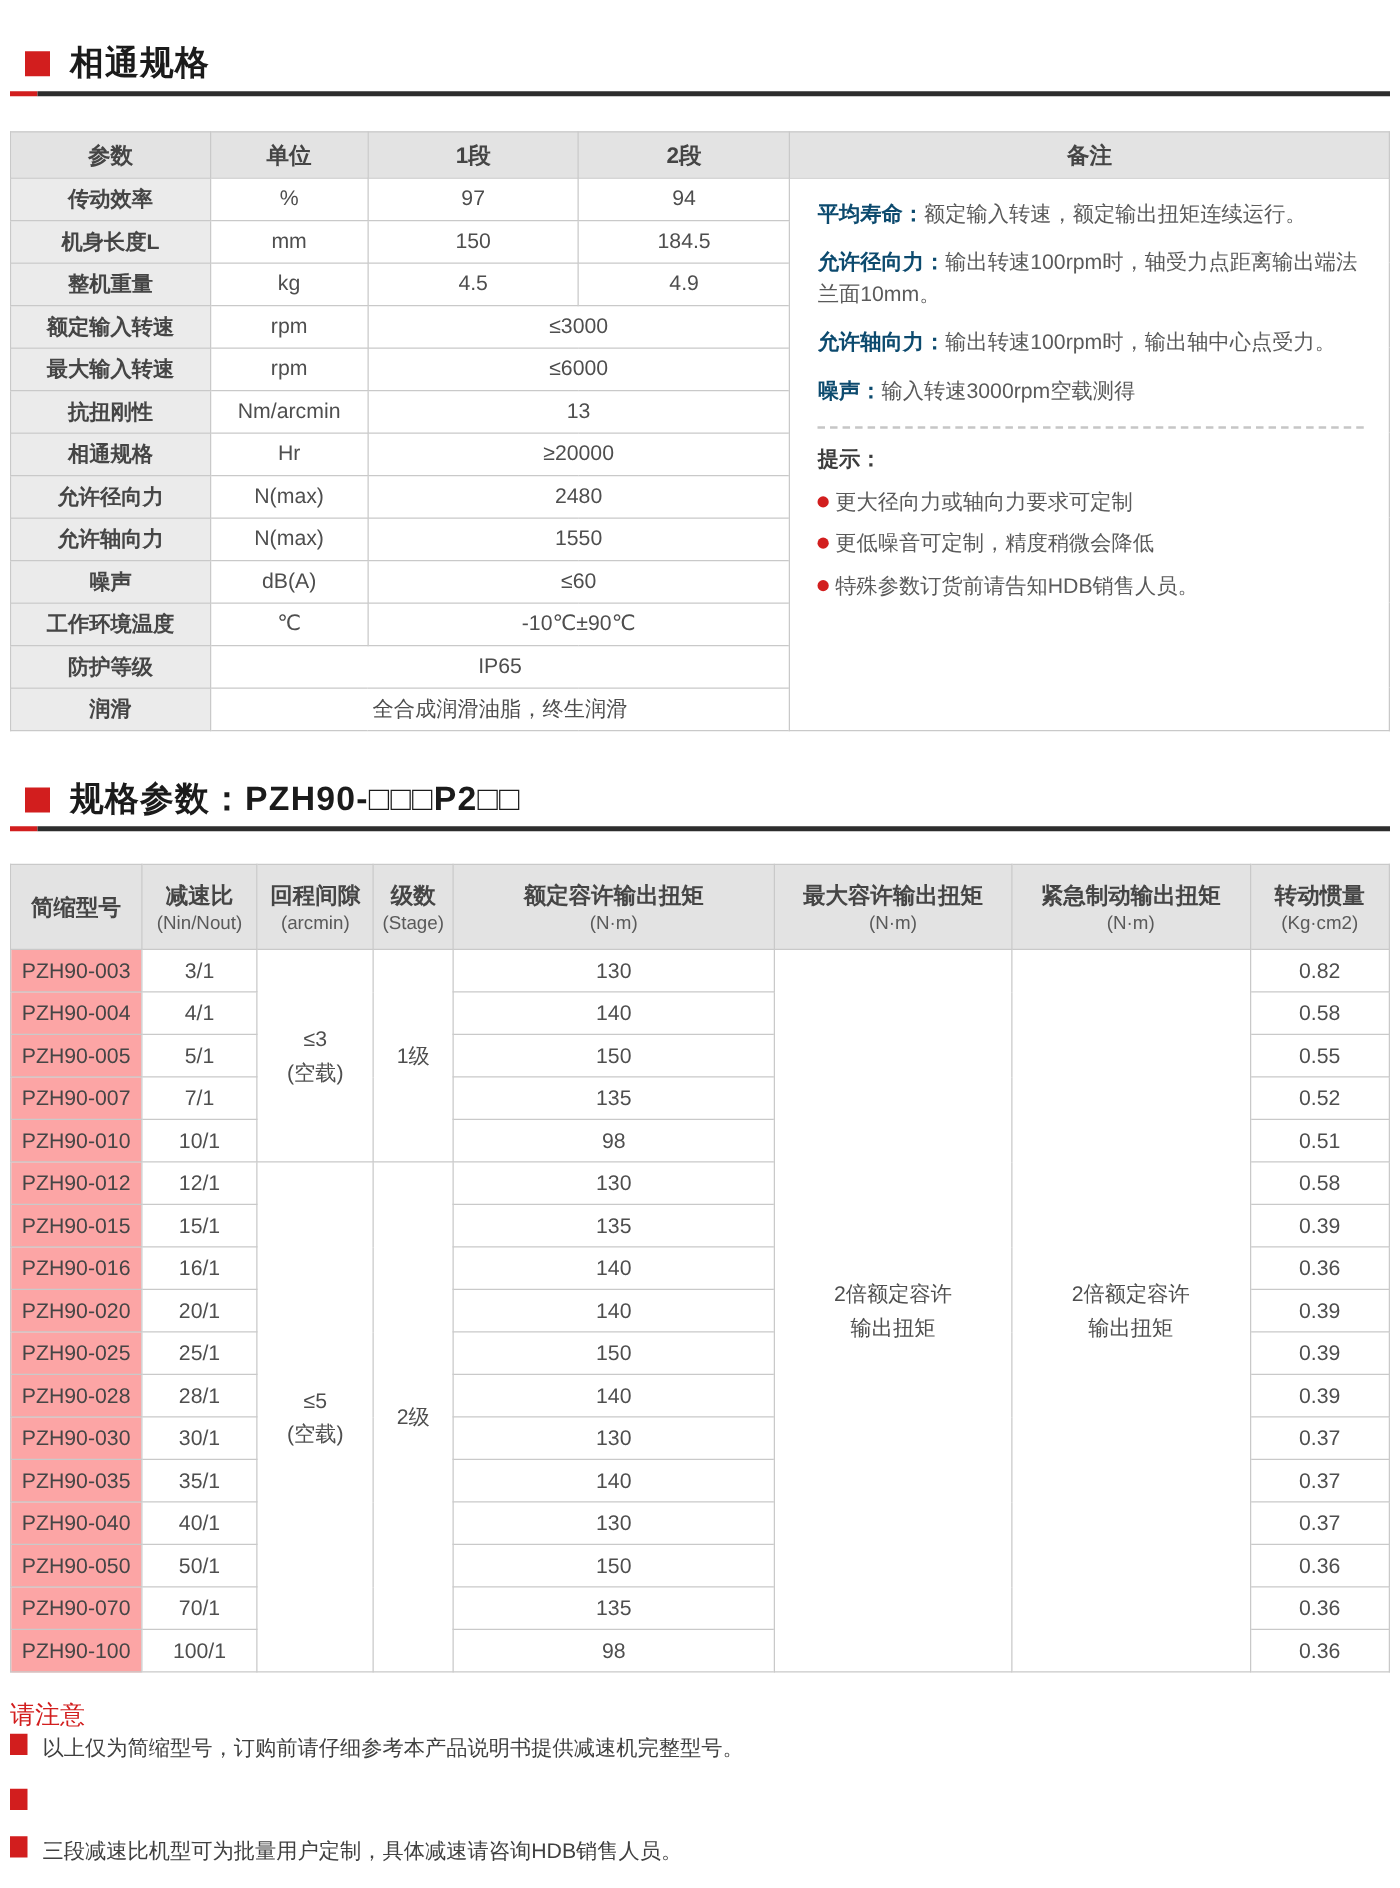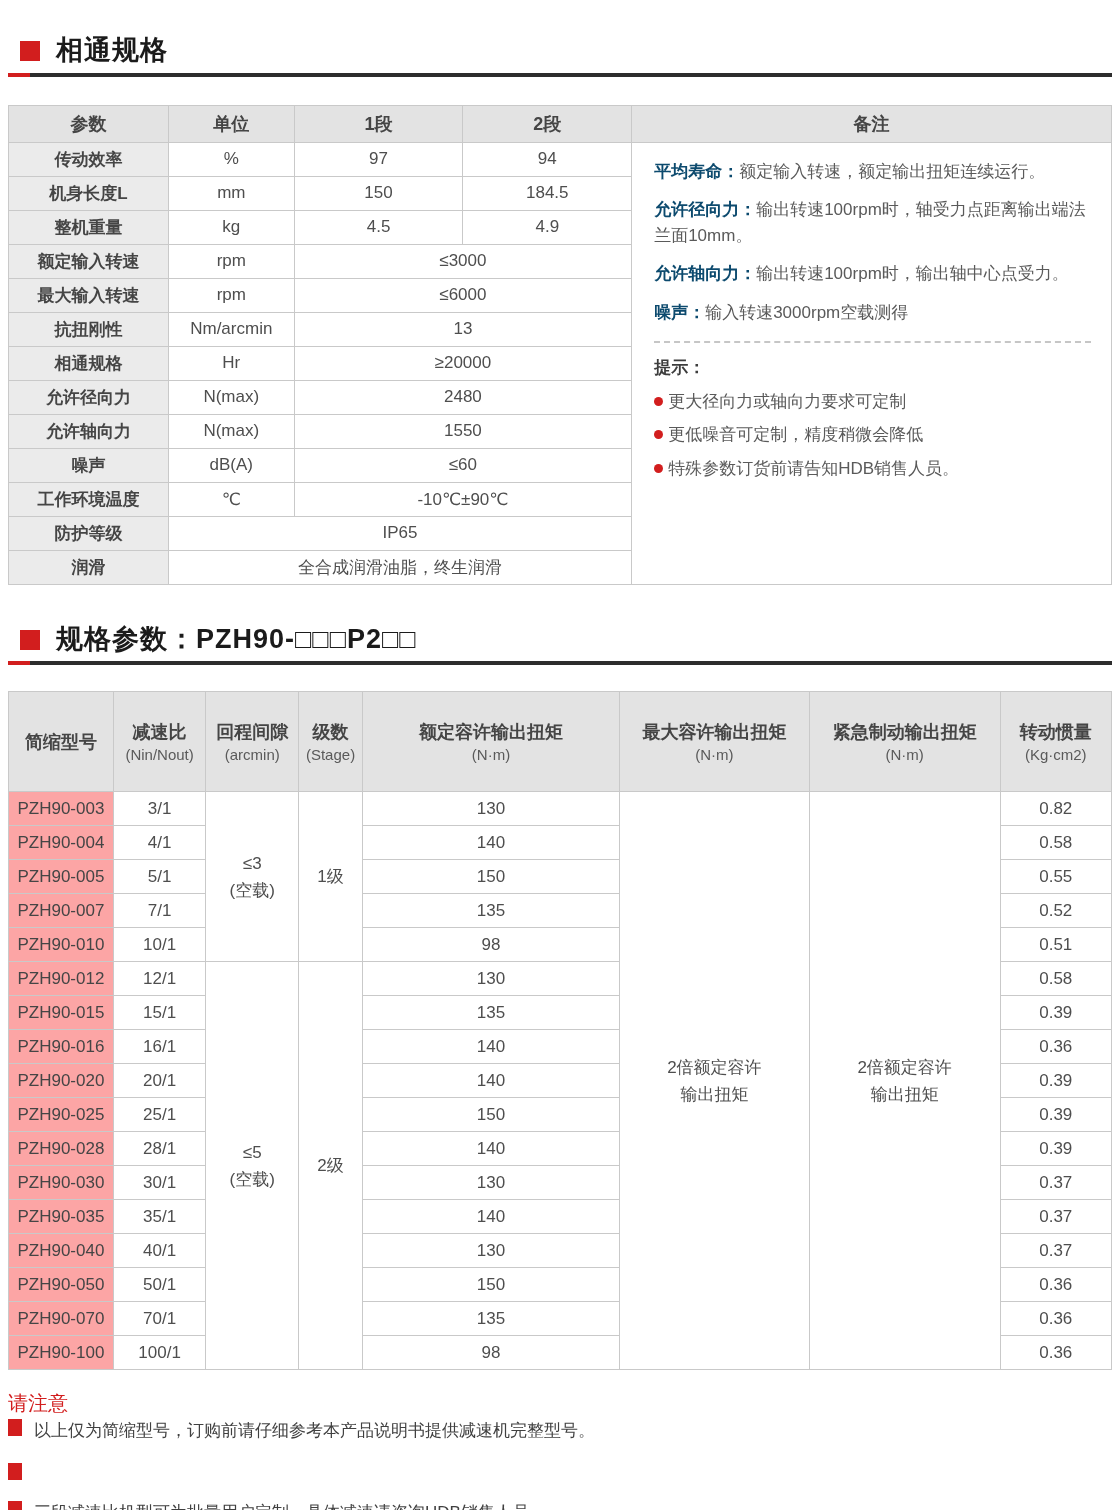--- a/index.html
+++ b/index.html
@@ -38,21 +38,21 @@
   .rk .dash{border-top:2px dashed #c6c6c6;margin:16px 0 12px 0;}
   .rk .tips-title{font-weight:bold;color:#3d3d3d;margin:0 0 9px 0;font-size:17px;}
   .tip{display:flex;margin:0 0 9px 0;line-height:1.45;font-size:17px;color:#5a5a5a;}
   .dot{width:9px;height:9px;border-radius:50%;background:var(--red);flex:0 0 9px;margin:7px 5px 0 0;}
 
   
   .sec2{margin-top:40px;}
 
   
   .t2{margin-top:26px;}
-  .t2 thead th{height:100px;vertical-align:middle;}
+  .t2 thead th{height:68px;vertical-align:middle;}
   .t2 .h-unit{font-weight:normal;font-size:15px;color:#5a5a5a;margin-top:2px;}
   .t2 td{height:34px;}
   .t2 td.model{background:#fca5a5;color:var(--txtb);}
   .t2 td.span2{line-height:1.6;}
 
   
   .notes{margin-top:20px;}
   .notes-title{color:var(--red);font-size:20px;font-weight:normal;margin:0 0 2px 0;}
   .note{display:flex;gap:12px;margin-bottom:21px;font-size:17px;color:#404040;}
   .note-sq{width:14px;height:17px;background:var(--red);flex:0 0 14px;}

